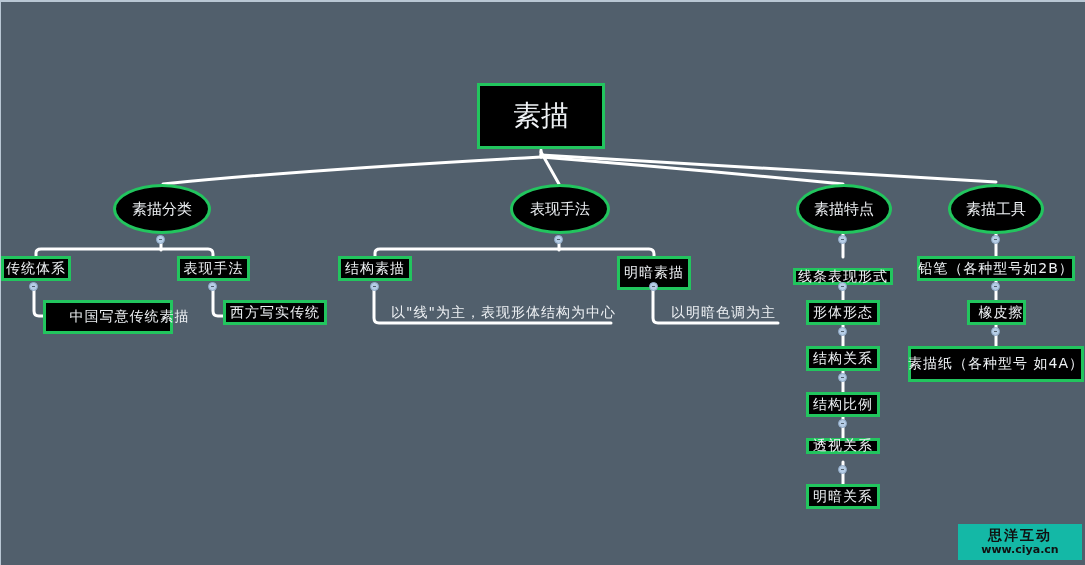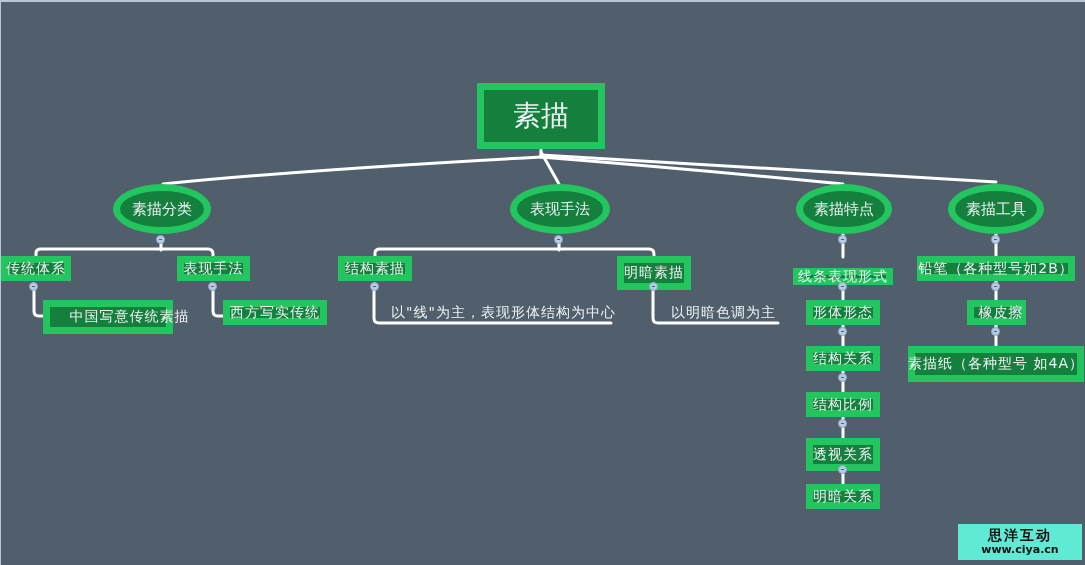--- a/index.html
+++ b/index.html
@@ -1,26 +1,26 @@
 <!DOCTYPE html>
 <html><head>
 <meta charset="utf-8">
 <style>
   html, body { margin:0; padding:0; }
   body { width:1085px; height:565px; overflow:hidden; background:#515f6c; font-family:"DejaVu Sans", sans-serif; }
   #canvas { position:relative; width:1085px; height:565px; background:#515f6c; border-top:2px solid #b9c7d4; border-left:1px solid #b9c7d4; box-sizing:border-box; }
   svg.lines { position:absolute; left:0; top:0; width:1085px; height:565px; }
-  .node { position:absolute; color:#eef1f4; border:7px solid #22c55e; box-sizing:border-box; display:flex; align-items:center; justify-content:center; white-space:nowrap; background:#15803d; }
+  .node { position:absolute; color:#eef1f4; border:3px solid #22c55e; box-sizing:border-box; display:flex; align-items:center; justify-content:center; white-space:nowrap; background:#000000; }
   .root { font-size:28px; }
   .ellipse { border-radius:50%; font-size:15px; }
   .box { font-size:14px; letter-spacing:1px; }
   .plain { position:absolute; color:#eef1f4; font-size:14px; white-space:nowrap; letter-spacing:1px; }
   .collapse { position:absolute; width:9px; height:9px; border-radius:50%; background:#b6cde6; border:1px solid #8fa9c6; box-sizing:border-box; }
   .collapse::after { content:""; position:absolute; left:2px; top:3px; width:3px; height:1px; background:#51606d; }
-  .watermark { position:absolute; left:957px; top:522px; width:124px; height:36px; background:#5eead4; display:flex; flex-direction:column; align-items:center; justify-content:center; }
+  .watermark { position:absolute; left:957px; top:522px; width:124px; height:36px; background:#14b8a6; display:flex; flex-direction:column; align-items:center; justify-content:center; }
   .wm-title { font-family:"DejaVu Serif", serif; font-weight:bold; font-size:14px; color:#111; line-height:15px; letter-spacing:2px; }
   .wm-url { font-family:"DejaVu Sans", sans-serif; font-weight:bold; font-size:11px; color:#111; line-height:13px; }
 </style>
 </head>
 <body>
 
 <div id="canvas">
   <svg class="lines" viewBox="0 0 1085 565">
     <g fill="none" stroke="#ffffff" stroke-width="3" stroke-linecap="round">
 
@@ -104,21 +104,21 @@
   </div>
   <div class="collapse" style="left:837px;top:325px;"></div>
   <div class="node box" style="left:805px;top:344px;width:74px;height:25px;">
     <span>结构关系</span>
   </div>
   <div class="collapse" style="left:837px;top:371px;"></div>
   <div class="node box" style="left:805px;top:390px;width:74px;height:25px;">
     <span>结构比例</span>
   </div>
   <div class="collapse" style="left:837px;top:417px;"></div>
-  <div class="node box" style="left:805px;top:436px;width:74px;height:33px;justify-content:center;">
+  <div class="node box" style="left:805px;top:436px;width:74px;height:16px;justify-content:center;">
     <span>透视关系</span>
   </div>
   <div class="collapse" style="left:837px;top:463px;"></div>
   <div class="node box" style="left:805px;top:482px;width:74px;height:25px;">
     <span>明暗关系</span>
   </div>
 
   <div class="node ellipse" style="left:947px;top:182px;width:96px;height:50px;">
     <span>素描工具</span>
   </div>

